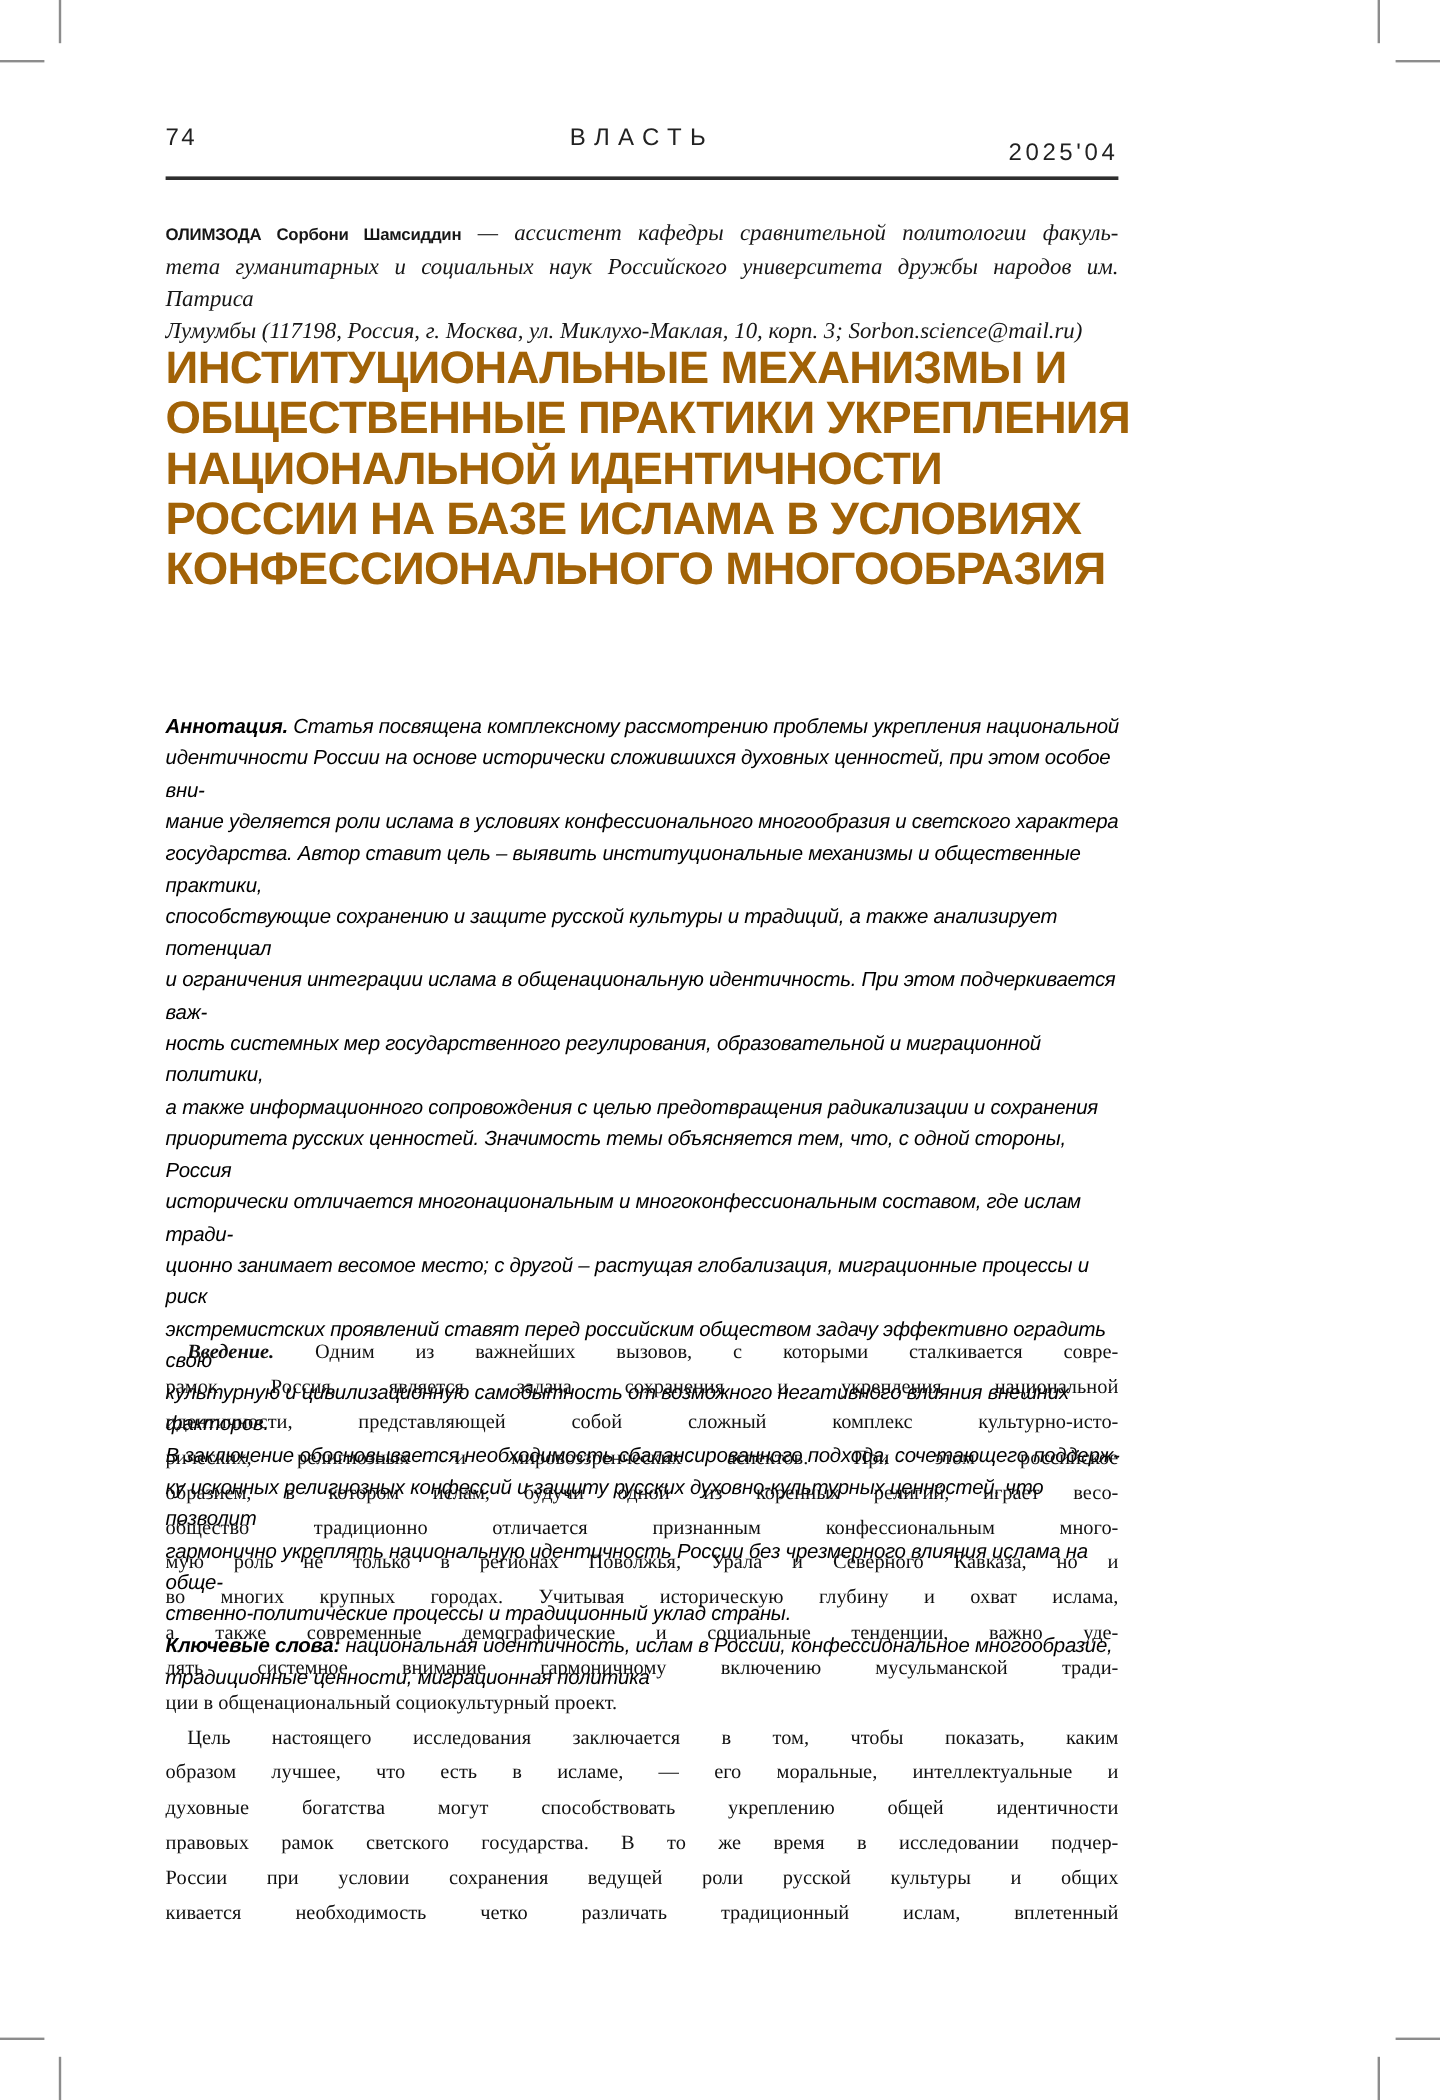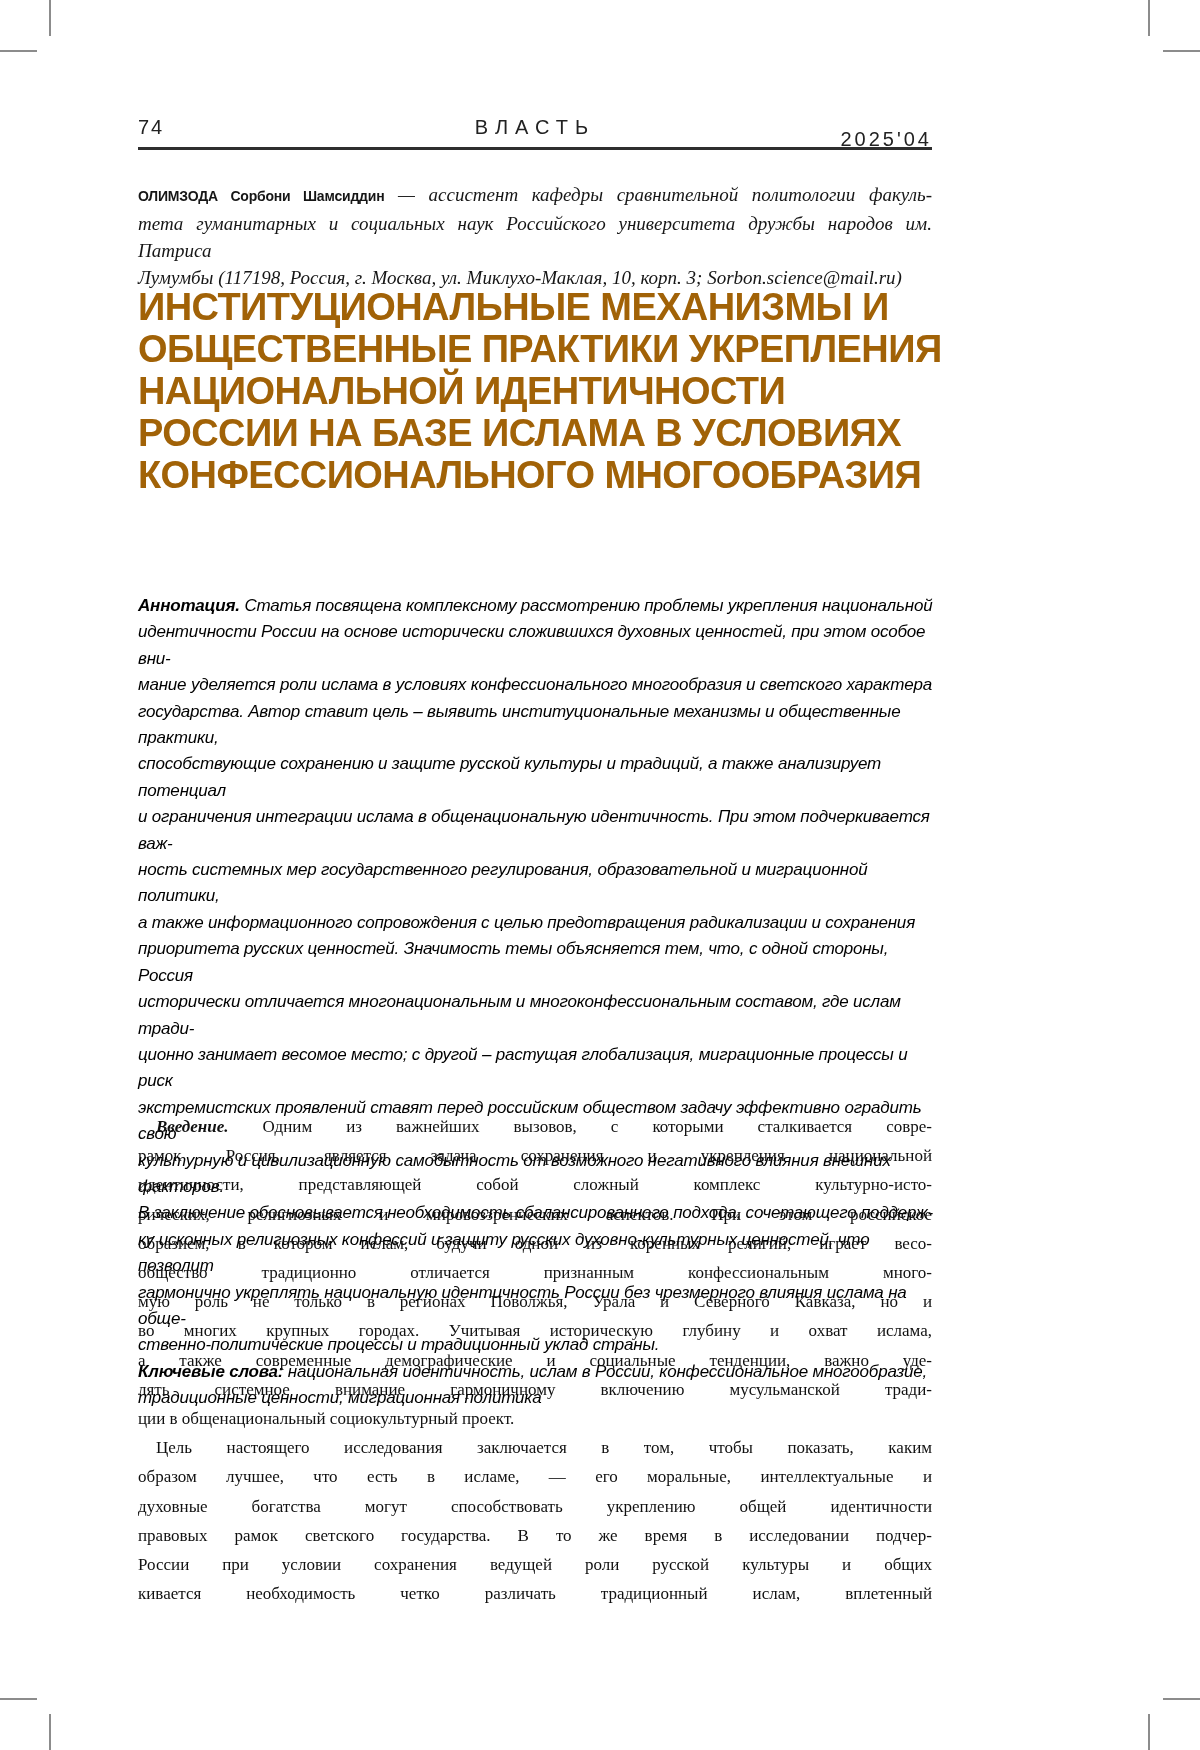--- a/index.html
+++ b/index.html
@@ -5,21 +5,21 @@
   html,body { margin:0; padding:0; }
   body {
     width:1200px; height:1750px; position:relative; background:#ffffff;
     font-family:"Liberation Serif", serif; color:#111;
     -webkit-font-smoothing:antialiased;
   }
   .crop { position:absolute; background:#8c8c8c; }
 
   
   .header-row {
-    position:absolute; left:138px; top:116px; width:794px; height:28px;
+    position:absolute; left:138px; top:104px; width:794px; height:28px;
     font-family:"Liberation Sans", sans-serif; font-size:20px; color:#222;
   }
   .header-row .pageno { position:absolute; left:0; top:0; letter-spacing:2px; }
   .header-row .journal { position:absolute; left:0; right:0; top:0; text-align:center; letter-spacing:7px; }
   .header-row .issue { position:absolute; right:0; top:0; letter-spacing:3px;margin-top:12px; }
   .header-rule { position:absolute; left:138px; top:147px; width:794px; height:3px; background:#2e2e2e; }
 
   
   .author {
     position:absolute; left:138px; top:181px; width:794px;

